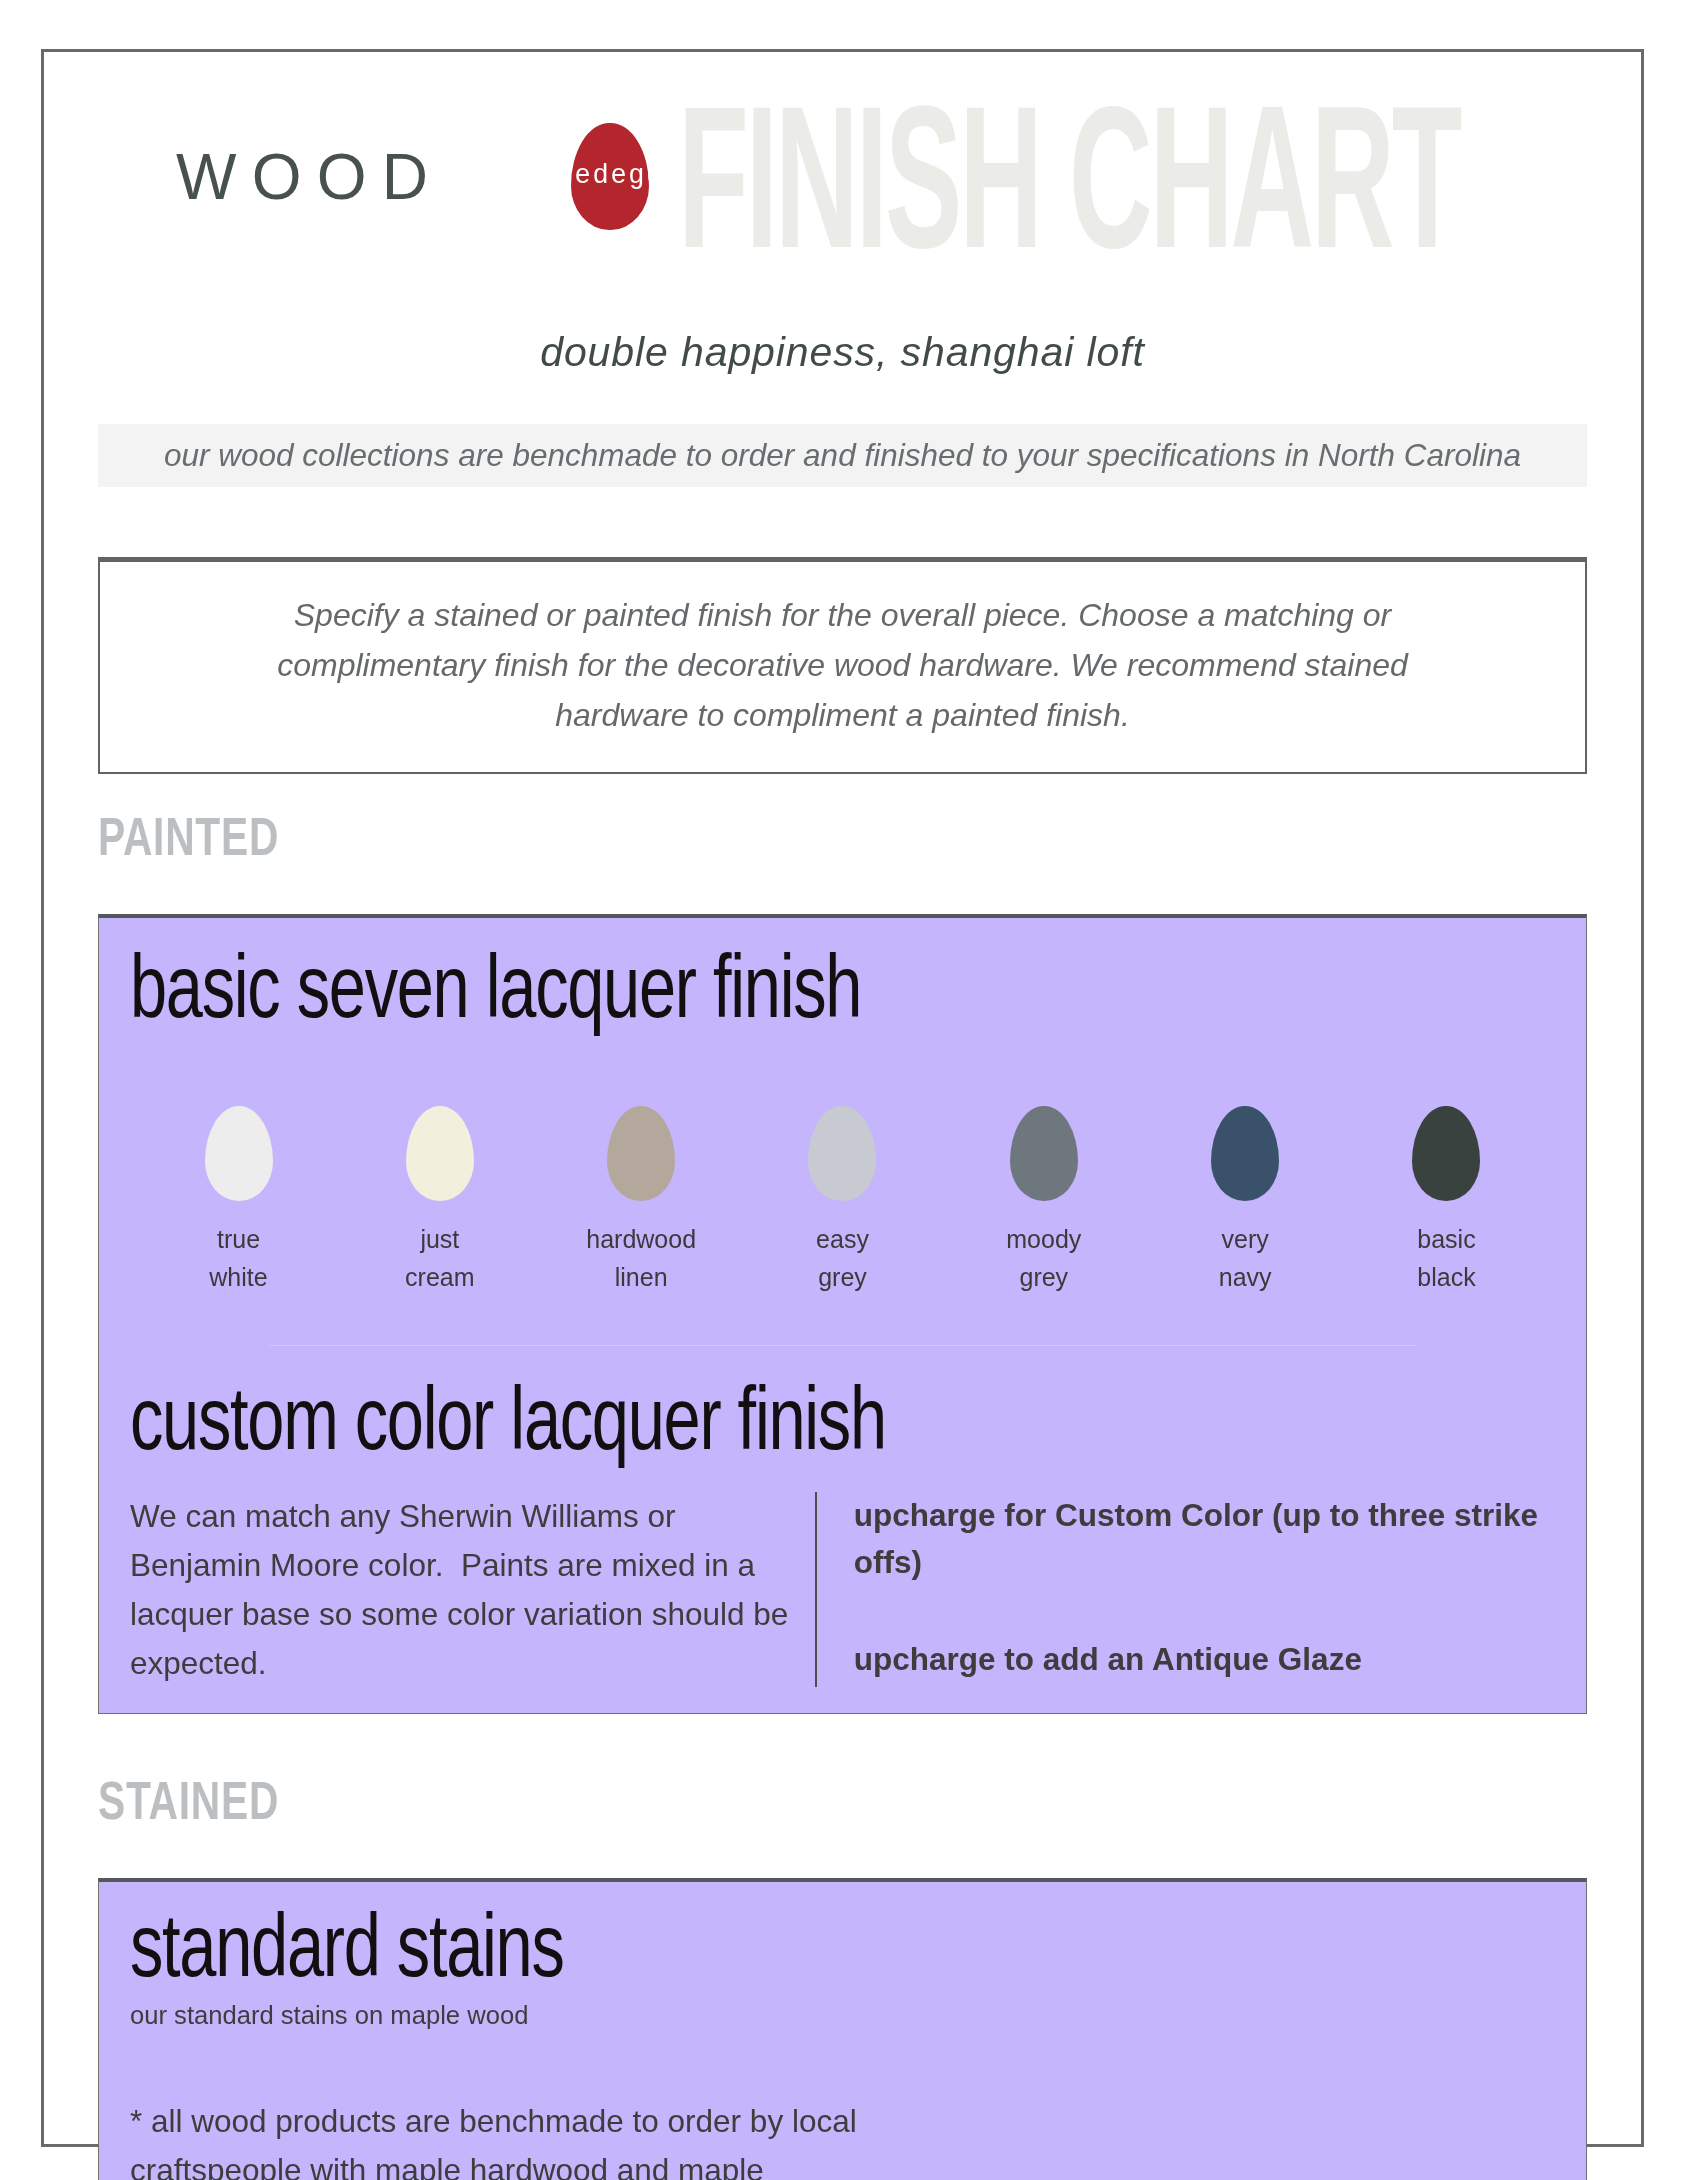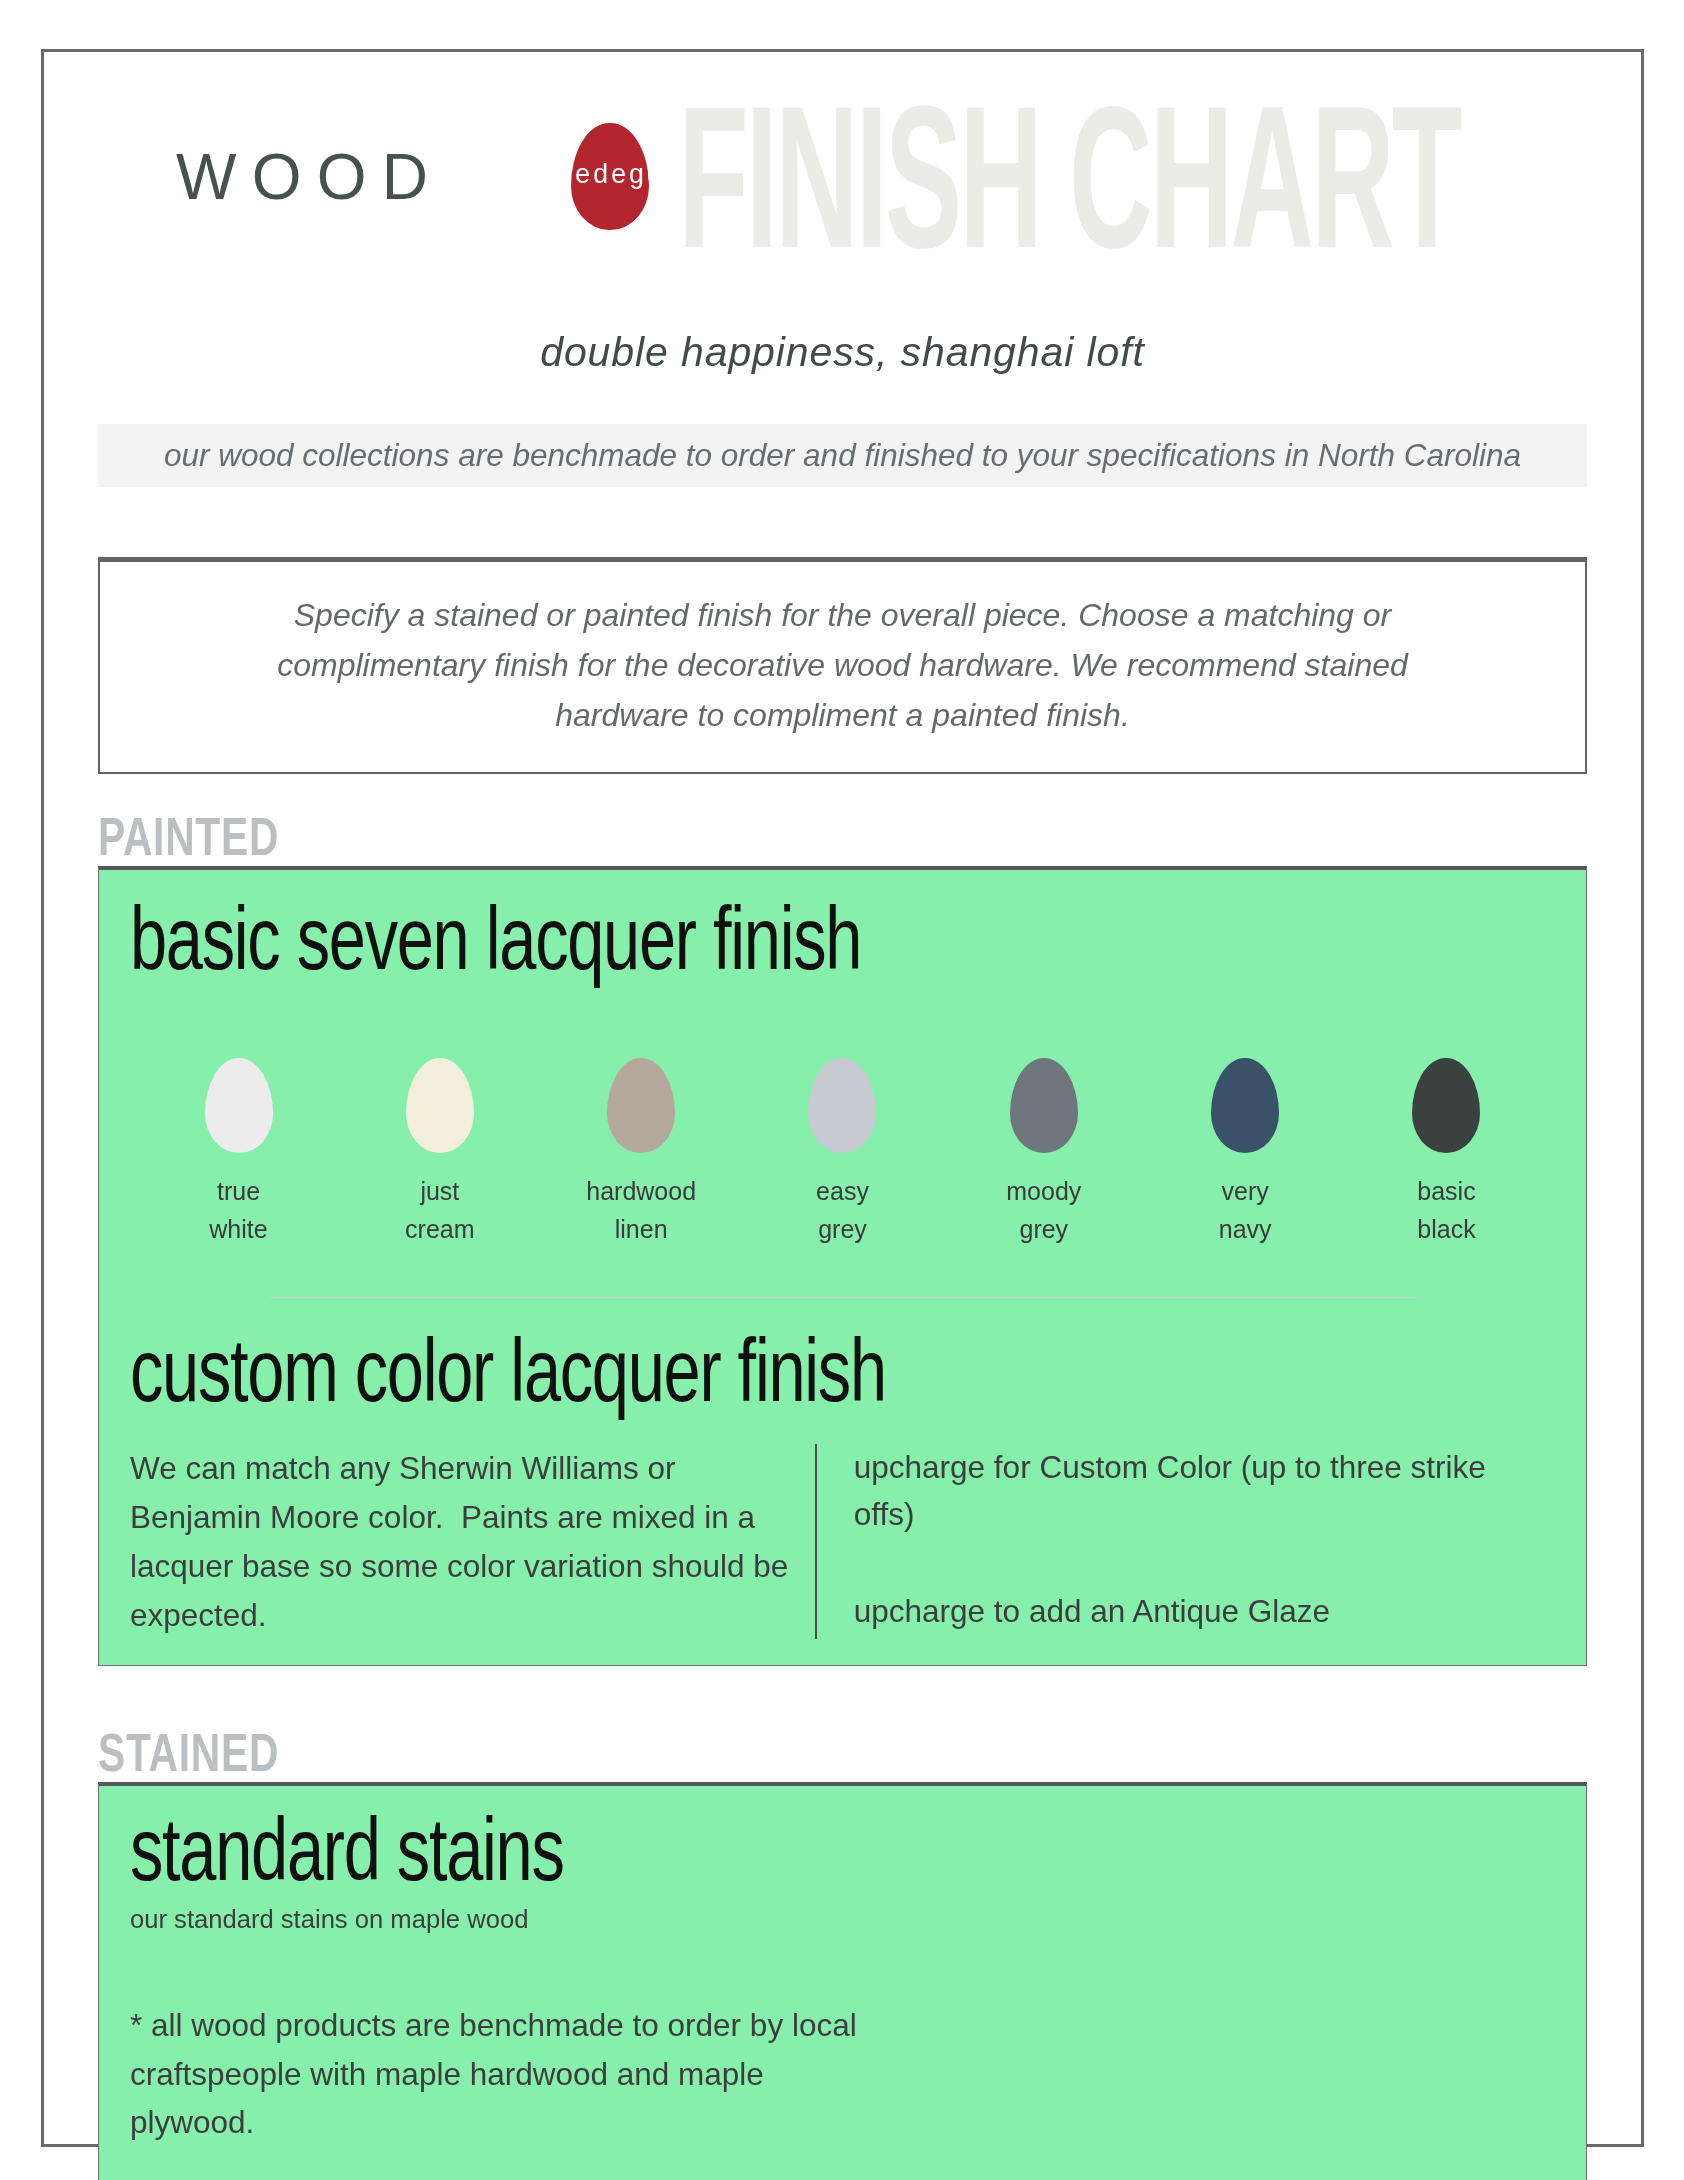--- a/index.html
+++ b/index.html
@@ -21,38 +21,38 @@
 
   .banner{margin-top:48px;padding:10.2px 17px;text-align:center;font-size:31.5px;line-height:1.38;color:#686d70;}
 
   .note-box{margin-top:70px;border:2.6px solid #616365;border-top-width:5.1px;padding:29px 111px 32px;
     text-align:center;font-style:italic;font-size:32px;line-height:1.55;color:#66696b;}
 
   .section-label{margin-top:39px;font-size:51px;font-weight:700;color:#bcbfc1;letter-spacing:0.9px;
     transform:scale(0.8,1.05);transform-origin:left bottom;line-height:1;height:53px;}
   .section-label.stained{margin-top:63px;}
 
-  .box{border:1.7px solid #707070;border-top:4.3px solid #55585a;background:#86efac;}
+  .box{border:1.7px solid #707070;border-top:4.3px solid #55585a;background:#c4b5fd;margin-top:48px;}
   .painted-box{padding:22px 31px 25.6px;}
   .stained-box{padding:17px 31px 55px;}
 
   .h-big{margin:0;font-weight:400;color:#101010;font-size:89px;letter-spacing:-1.7px;line-height:1.05;
     transform:scaleX(0.75);transform-origin:left top;white-space:nowrap;}
 
   .swatch-row{display:flex;justify-content:space-between;margin-top:72px;padding:0 49px;}
   .swatch-col{display:flex;flex-direction:column;align-items:center;width:119px;}
   .egg{width:68px;height:95px;border-radius:50% 50% 50% 50% / 59% 59% 42% 42%;}
   .swatch-label{margin-top:20.4px;text-align:center;font-size:25px;line-height:1.5;color:#3a3a3a;}
 
   .divider{margin:49px auto 0;width:1146px;border-top:1.7px solid #cdd1d4;}
   .painted-box .h-big.custom{margin-top:25.6px;}
 
   .custom-cols{display:flex;margin-top:27px;}
   .custom-left{margin:0;width:698px;font-size:31.5px;line-height:1.55;color:#3d3d3d;white-space:pre-wrap;}
-  .custom-right{margin-left:17px;border-left:2.6px solid #4e4e4e;padding-left:37px;width:733px;}
+  .custom-right{margin-left:17px;border-left:2.6px solid #4e4e4e;padding-left:37px;width:733px;font-weight:bold;}
   .custom-right p{margin:0;font-size:31.5px;line-height:1.5;color:#3d3d3d;}
   .custom-right p + p{margin-top:49px;}
 
   .stain-sub{margin-top:8.5px;font-size:25.6px;color:#3d3d3d;}
   .stain-cols{display:flex;margin-top:12px;}
   .stain-note{margin:55px 0 0;width:733px;font-size:31.5px;line-height:1.55;color:#3d3d3d;}
   .stain-swatches{display:flex;justify-content:space-between;flex:1;margin-left:51px;margin-top:0;padding:0 34px;}
   .stain-swatches .egg{width:66px;height:107px;}
 </style>
 </head>

